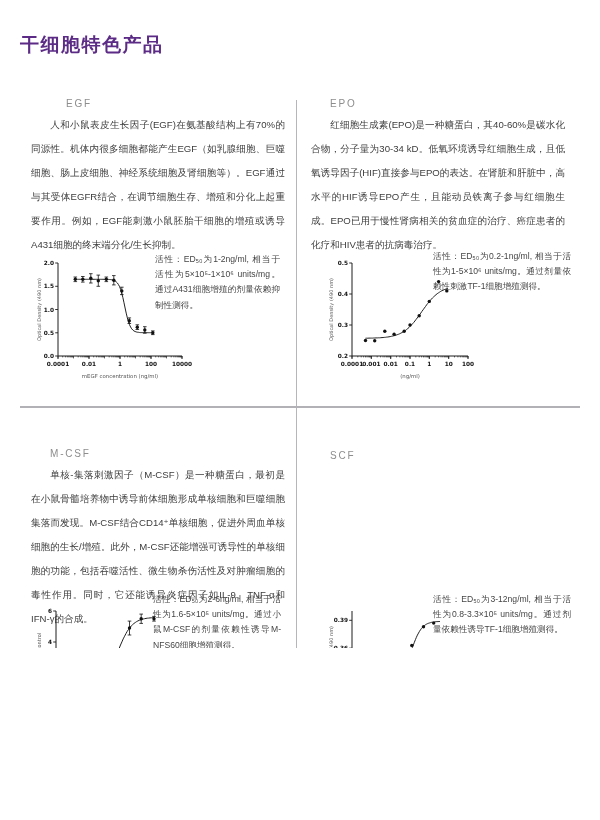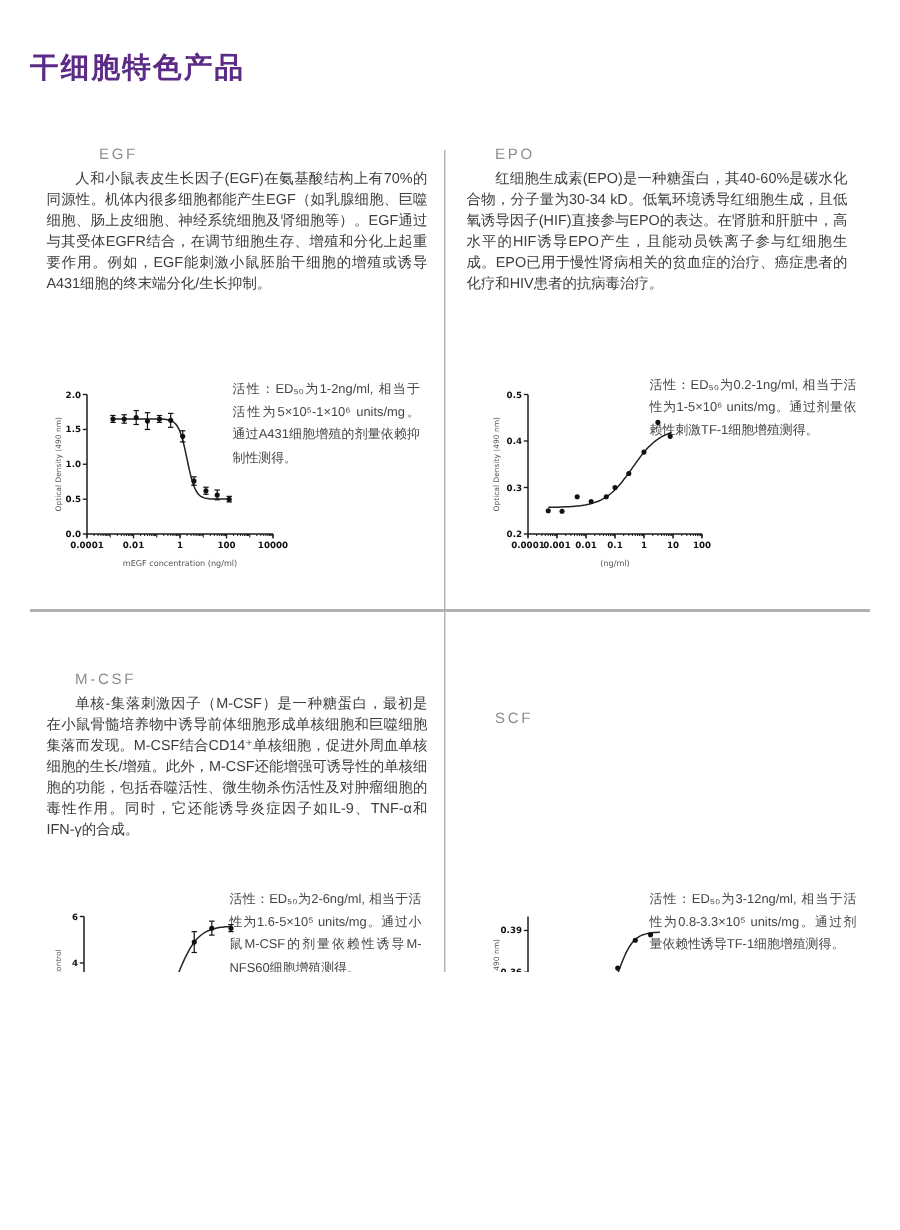--- a/index.html
+++ b/index.html
@@ -14,21 +14,21 @@
     position:absolute;left:20px;top:32px;
     font-size:19px;font-weight:bold;color:#5b2b85;letter-spacing:1.5px;
   }
   .vdiv{position:absolute;left:296px;top:100px;width:1px;height:660px;background:#b6b6ba;}
   .hdiv{position:absolute;left:20px;top:406px;width:560px;height:2px;background:#b2b2b6;}
   .sec-heading{
     position:absolute;font-size:10px;letter-spacing:1.8px;color:#8d8d8d;
   }
   .body-text{
     position:absolute;width:254px;
-    font-size:9.6px;line-height:14px;color:#3c3c3c;
+    font-size:9.6px;line-height:24px;color:#3c3c3c;
     text-align:justify;text-indent:2em;
   }
   .activity{
     position:absolute;
     font-size:8.6px;line-height:15.2px;color:#464646;
     text-align:justify;
   }
   .chart{position:absolute;}
   .chart svg text{font-family:"DejaVu Sans","Liberation Sans",sans-serif;}
   .footer{
@@ -393,21 +393,21 @@
         <circle cx="39.1" cy="84.5" r="1.7" fill="#111"></circle>
         <circle cx="49.3" cy="83.0" r="1.7" fill="#111"></circle>
         <circle cx="61.3" cy="78.3" r="1.7" fill="#111"></circle>
         <circle cx="72.9" cy="70.6" r="1.7" fill="#111"></circle>
         <circle cx="84.3" cy="50.4" r="1.7" fill="#111"></circle>
         <circle cx="95.5" cy="24.0" r="1.7" fill="#111"></circle>
         <circle cx="107.2" cy="14.8" r="1.7" fill="#111"></circle>
         <circle cx="120.0" cy="14.8" r="1.7" fill="#111"></circle>
       </svg></div>
 
-  <div class="sec-heading" style="left:330px;top:450px;margin-top:24px;">SCF</div>
+  <div class="sec-heading" style="left:330px;top:450px;">SCF</div>
   <div class="activity" style="left:433px;top:592px;width:138px;">活性：ED₅₀为3-12ng/ml, 相当于活性为0.8-3.3×10⁵ units/mg。通过剂量依赖性诱导TF-1细胞增殖测得。</div>
   <div class="chart" style="left:326px;top:604px;"><svg width="128" height="126" viewBox="0 0 128 126" xmlns="http://www.w3.org/2000/svg">
         <path d="M 26 7 L 26 100 L 120 100" fill="none" stroke="#1c1c1c" stroke-width="1"></path>
         <line x1="23.2" y1="100.0" x2="26" y2="100.0" stroke="#1c1c1c" stroke-width="0.9"></line>
         <text x="22" y="102" font-size="5.8" font-weight="bold" text-anchor="end" fill="#111">0.30</text>
         <line x1="23.2" y1="72.1" x2="26" y2="72.1" stroke="#1c1c1c" stroke-width="0.9"></line>
         <text x="22" y="74.1" font-size="5.8" font-weight="bold" text-anchor="end" fill="#111">0.33</text>
         <line x1="23.2" y1="44.2" x2="26" y2="44.2" stroke="#1c1c1c" stroke-width="0.9"></line>
         <text x="22" y="46.2" font-size="5.8" font-weight="bold" text-anchor="end" fill="#111">0.36</text>
         <line x1="23.2" y1="16.3" x2="26" y2="16.3" stroke="#1c1c1c" stroke-width="0.9"></line>

